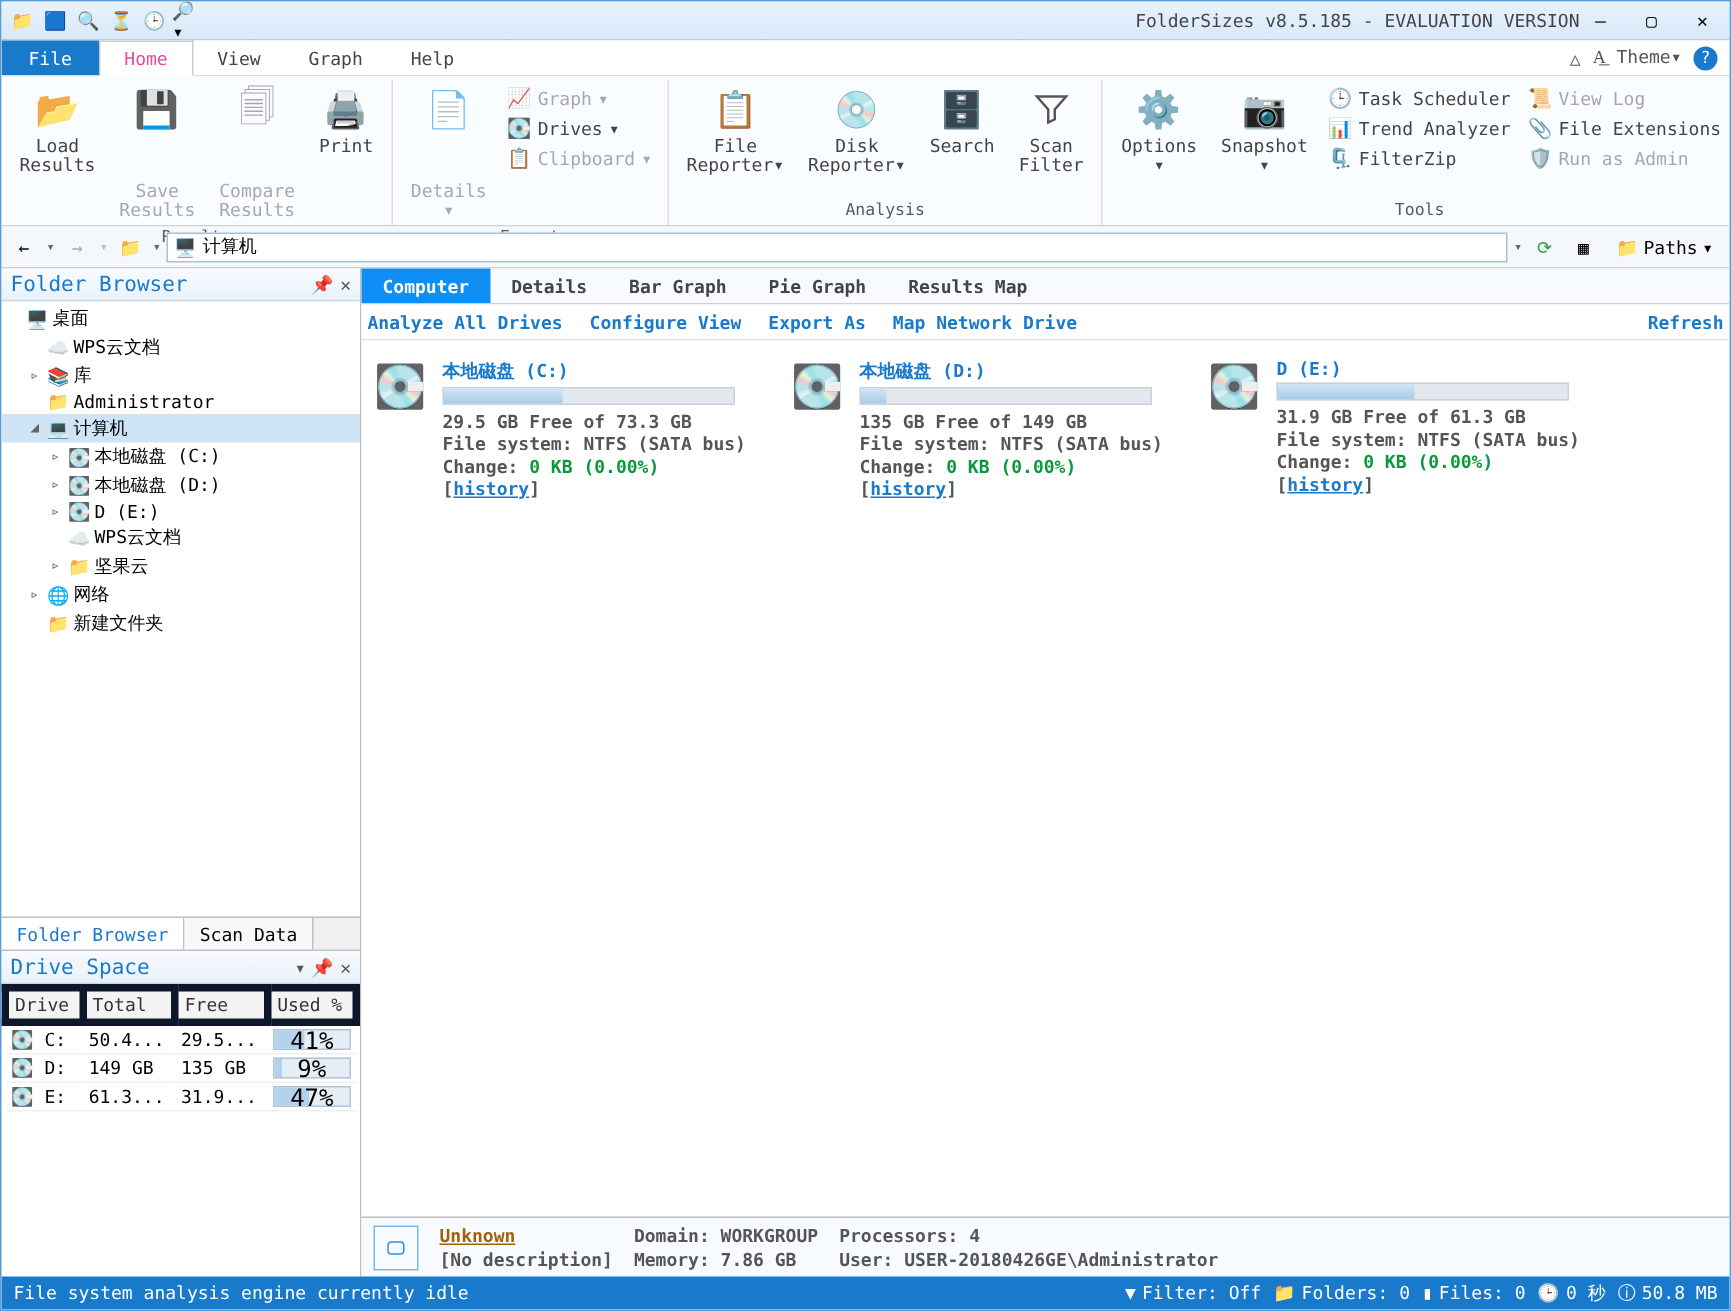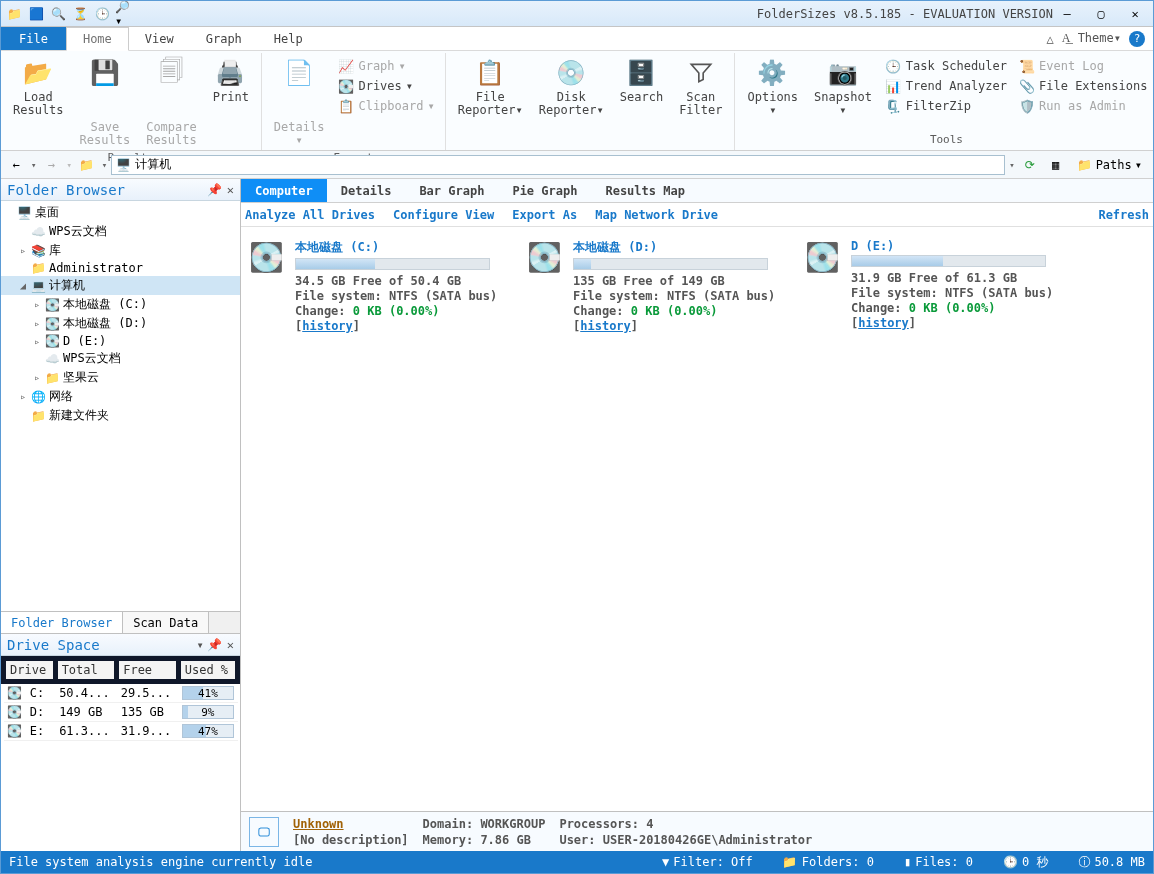--- a/index.html
+++ b/index.html
@@ -6,21 +6,21 @@
 body { background: #fff; width: 1154px; height: 874px; overflow: hidden; position: relative; border: 1px solid #5b9bd5; }
 .titlebar { height: 26px; background: linear-gradient(to bottom, #e8f2fc, #d8e9f9); display: flex; align-items: center; padding: 0 4px; border-bottom: 1px solid #c5c5c5; }
 .qat { display: flex; gap: 2px; align-items: center; }
 .qat-icon { width: 20px; height: 20px; display: flex; align-items: center; justify-content: center; cursor: pointer; }
 .titlebar-title { flex: 1; text-align: right; color: #444; }
 .titlebar-controls { display: flex; gap: 6px; }
 .win-btn { width: 28px; height: 20px; display: flex; align-items: center; justify-content: center; cursor: pointer; }
 .menubar { height: 24px; display: flex; align-items: stretch; background: #fff; border-bottom: 1px solid #dadada; }
 .file-tab { background: #1979ca; color: #fff; padding: 4px 18px; display: flex; align-items: center; cursor: pointer; }
 .menu-tab { padding: 4px 16px; display: flex; align-items: center; cursor: pointer; color: #444; }
-.menu-tab.active { color: #737373; border: 1px solid #ccc; border-bottom: 1px solid #fff; margin-bottom: -1px; background: #fff; }
+.menu-tab.active { color: #ec4899; border: 1px solid #ccc; border-bottom: 1px solid #fff; margin-bottom: -1px; background: #fff; }
 .menu-right { margin-left: auto; display: flex; align-items: center; gap: 8px; padding-right: 8px; }
 .ribbon { height: 100px; background: #fafdff; border-bottom: 1px solid #d0d0d0; display: flex; padding: 2px 0 0 0; }
 .ribbon-group { display: flex; flex-direction: column; border-right: 1px solid #e0e0e0; padding: 2px 6px; }
 .ribbon-group-content { flex: 1; display: flex; align-items: flex-start; gap: 4px; }
 .ribbon-group-label { text-align: center; color: #5a5a5a; font-size: 11px; padding: 2px 0; }
 .big-btn { display: flex; flex-direction: column; align-items: center; justify-content: center; padding: 2px 6px; cursor: pointer; min-width: 44px; }
 .big-btn.disabled { color: #a8a8a8; }
 .big-btn-icon { width: 32px; height: 32px; display: flex; align-items: center; justify-content: center; font-size: 24px; }
 .big-btn-label { text-align: center; color: #444; line-height: 13px; margin-top: 2px; white-space: pre; }
 .big-btn.disabled .big-btn-label { color: #a8a8a8; margin-top: 32px; }
@@ -45,21 +45,21 @@
 .bottom-tabs { height: 22px; display: flex; border-top: 1px solid #c0c0c0; background: #f0f0f0;}
 .bottom-tab { padding: 2px 10px; border-right: 1px solid #c0c0c0; cursor: pointer; background: #f8f8f8; display:flex; align-items:center;}
 .bottom-tab.active { background: #fff; color: #1979ca; }
 .drive-panel { border-top: 1px solid #c0c0c0; }
 .drive-table { width: 100%; border-collapse: collapse; font-size: 12px; }
 .drive-table th { background: #f4f4f4; border: 5px solid #0f172a; padding: 2px 4px; font-weight: normal; text-align: left; color:#333;}
 .drive-table td { padding: 2px 4px; border-bottom: 1px solid #f0f0f0; }
 .drive-table .used { position: relative; }
 .used-bar { height: 14px; background: #e6eef5; border: 1px solid #b0c5d8; position: relative; }
 .used-fill { position: absolute; top:0; left:0; bottom:0; background: #b4d2eb; }
-.used-text { position: absolute; inset:0; display:flex; align-items:center; justify-content:center; font-size:11px; }
+.used-text { position: absolute; inset:0; display:flex; align-items:center; justify-content:center; font-size:16px; }
 .right-col { flex: 1; display: flex; flex-direction: column; font-weight: bold; }
 .view-tabs { height: 24px; display: flex; align-items: stretch; border-bottom: 1px solid #d0d0d0; background:#f7fbff;}
 .view-tab { padding: 3px 14px; cursor: pointer; color: #444; display:flex; align-items:center;}
 .view-tab.active { background: #0f8ef6; color: #fff; }
 .action-bar { height: 24px; display: flex; align-items: center; border-bottom: 1px solid #e0e0e0; padding: 0 4px; gap: 18px; background:#fff;}
 .action-link { color: #1979ca; cursor: pointer; }
 .action-bar .spacer { flex: 1; }
 .drives-pane { flex: 1; padding: 12px 8px; display: flex; gap: 18px; align-items: flex-start; background:#fff;}
 .drive-card { display: flex; gap: 10px; width: 260px; }
 .drive-card-icon { width: 36px; height: 36px; display:flex; align-items:center; justify-content:center; font-size:28px; }
@@ -67,21 +67,21 @@
 .drive-name { color: #1979ca; margin-bottom: 2px; }
 .drive-bar { height: 12px; width: 195px; background: #e2e8ed; border: 1px solid #c8d2da; position: relative; margin-bottom: 4px; }
 .drive-bar-fill { position:absolute; top:0; left:0; bottom:0; background: linear-gradient(to bottom,#d2e5f6,#a8cce8); }
 .drive-info { color: #555; line-height: 15px; }
 .drive-info .green { color: #0a9a3a; }
 .drive-info a { color: #1979ca; text-decoration: underline; cursor:pointer;}
 .sysinfo { height: 40px; border-top: 1px solid #c0c0c0; background: #f7fbff; display: flex; align-items: center; padding: 4px 8px; gap: 14px; }
 .sysinfo-icon { width: 30px; height: 30px; border:1px solid #7bb6e6; display:flex; align-items:center; justify-content:center; color:#3a94db;}
 .sysinfo-col { display: flex; flex-direction: column; gap: 2px; color:#555;}
 .sysinfo a { color: #a16207; text-decoration: underline; }
-.statusbar { position: absolute; bottom: 0; left: 0; right: 0; height: 22px; background: #1979ca; color: #fff; display: flex; align-items: center; padding: 0 8px; gap: 30px; }
+.statusbar { position: absolute; bottom: 0; left: 0; right: 0; height: 22px; background: #1979ca; color: #fff; display: flex; align-items: center; padding: 0 8px; gap: 8px; }
 .statusbar .sb-left { flex: 1; }
 .sb-item { display: flex; align-items: center; gap: 4px; font-size: 12px;}
 svg { display: block; }
 </style>
 </head>
 <body>
 
 <div class="titlebar">
   <div class="qat">
     <span class="qat-icon">📁</span>
@@ -170,20 +170,21 @@
       <div class="big-btn">
           <div class="big-btn-icon">
             <svg width="26" height="26" viewBox="0 0 24 24">
               <path d="M3 4h18l-7 8v6l-4 2v-8z" fill="none" stroke="#555" stroke-width="1.5"></path>
             </svg>
           </div>
           <div class="big-btn-label">Scan
 Filter</div>
         </div>
     </div>
+    <div class="ribbon-group-label">Analysis</div>
   </div>
   <div class="ribbon-group">
     <div class="ribbon-group-content">
       <div class="big-btn">
           <div class="big-btn-icon">⚙️</div>
           <div class="big-btn-label"><span>Options</span><br>▾</div>
         </div>
       <div class="big-btn">
           <div class="big-btn-icon">📷</div>
           <div class="big-btn-label"><span>Snapshot</span><br>▾</div>
@@ -198,21 +199,21 @@
             <span>Trend Analyzer</span>
           </div>
         <div class="small-btn">
             <span class="small-btn-icon">🗜️</span>
             <span>FilterZip</span>
           </div>
       </div>
       <div class="small-btn-col">
         <div class="small-btn disabled">
             <span class="small-btn-icon">📜</span>
-            <span>Event Log</span>
+            <span>View Log</span>
           </div>
         <div class="small-btn">
             <span class="small-btn-icon">📎</span>
             <span>File Extensions</span>
           </div>
         <div class="small-btn disabled">
             <span class="small-btn-icon">🛡️</span>
             <span>Run as Admin</span>
           </div>
       </div>
@@ -401,21 +402,21 @@
       <span class="action-link">Refresh</span>
     </div>
     <div class="drives-pane" id="drives-pane">
         <div class="drive-card">
           <div class="drive-card-icon">💽</div>
     <div class="drive-card-body">
       <div class="drive-name">本地磁盘 (C:)</div>
       <div class="drive-bar">
               <div class="drive-bar-fill" style="width:41%"></div>
             </div>
-      <div class="drive-info">34.5 GB Free of 50.4 GB</div>
+      <div class="drive-info">29.5 GB Free of 73.3 GB</div>
       <div class="drive-info">File system: NTFS (SATA bus)</div>
       <div class="drive-info">Change: <span class="green">0 KB (0.00%)</span> [<a>history</a>]</div>
     </div>
         </div>
         <div class="drive-card">
           <div class="drive-card-icon">💽</div>
     <div class="drive-card-body">
       <div class="drive-name">本地磁盘 (D:)</div>
       <div class="drive-bar">
               <div class="drive-bar-fill" style="width:9%"></div>

